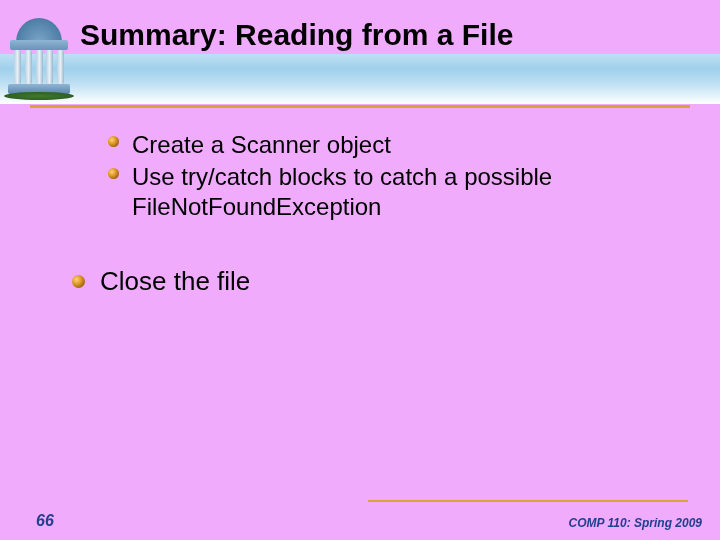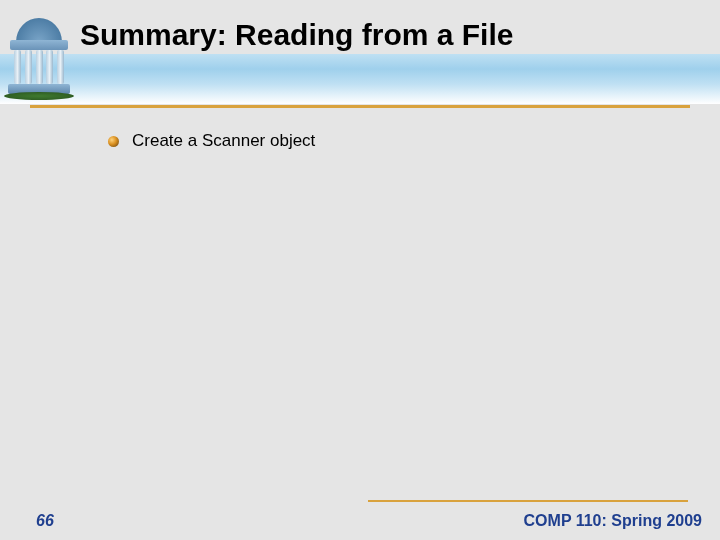--- a/index.html
+++ b/index.html
@@ -9,21 +9,21 @@
     height: 540px;
     font-family: Verdana, Geneva, sans-serif;
     background: #fff;
     overflow: hidden;
     position: relative;
   }
   .slide {
     width: 720px;
     height: 540px;
     position: relative;
-    background: #e5e5e5;
+    background: #f0abfc;
   }
   .cloud-band {
     position: absolute;
     top: 54px;
     left: 0;
     width: 720px;
     height: 50px;
     background: linear-gradient(to bottom,
       #bfe0f3 0%,
       #9fd0ec 30%,
@@ -134,21 +134,21 @@
     content: "";
     position: absolute;
     left: 2px;
     top: 9px;
     width: 13px;
     height: 13px;
     background: radial-gradient(circle at 35% 35%, #ffd27a 0%, #d98f1f 45%, #5b3b0f 100%);
     border-radius: 50%;
   }
   .l2 {
-    font-size: 17px;
+    font-size: 24px;
     color: #000;
     margin: 2px 0 2px 36px;
     position: relative;
     padding-left: 26px;
     line-height: 1.25;
   }
   .l2::before {
     content: "";
     position: absolute;
     left: 2px;
@@ -174,23 +174,24 @@
     font-style: italic;
     font-weight: bold;
     font-family: "Trebuchet MS", Verdana, sans-serif;
     font-size: 16px;
     color: #1f3f8f;
   }
   .course {
     position: absolute;
     bottom: 10px;
     right: 18px;
+    font-style: italic;
     font-weight: bold;
     font-family: "Trebuchet MS", Verdana, sans-serif;
-    font-size: 16px;
+    font-size: 12px;
     color: #1f3f8f;
   }
 </style>
 </head>
 <body>
 
 <div class="slide">
 
   <div class="cloud-band"></div>
 
@@ -206,21 +207,23 @@
       </div>
     <div class="base"></div>
     <div class="grass"></div>
   </div>
 
   <div class="title">Summary: Reading from a File</div>
   <div class="title-underline"></div>
 
   <div class="content">
     <div class="l2">Create a Scanner object</div>
+    <div class="l2">Use try/catch blocks to catch a possible FileNotFoundException</div>
     <div class="gap"></div>
     <div class="gap"></div>
+    <div class="l1">Close the file</div>
   </div>
 
   <div class="footer-line"></div>
   <div class="page-num">66</div>
   <div class="course">COMP 110: Spring 2009</div>
 
 </div>
 
 </body></html>

